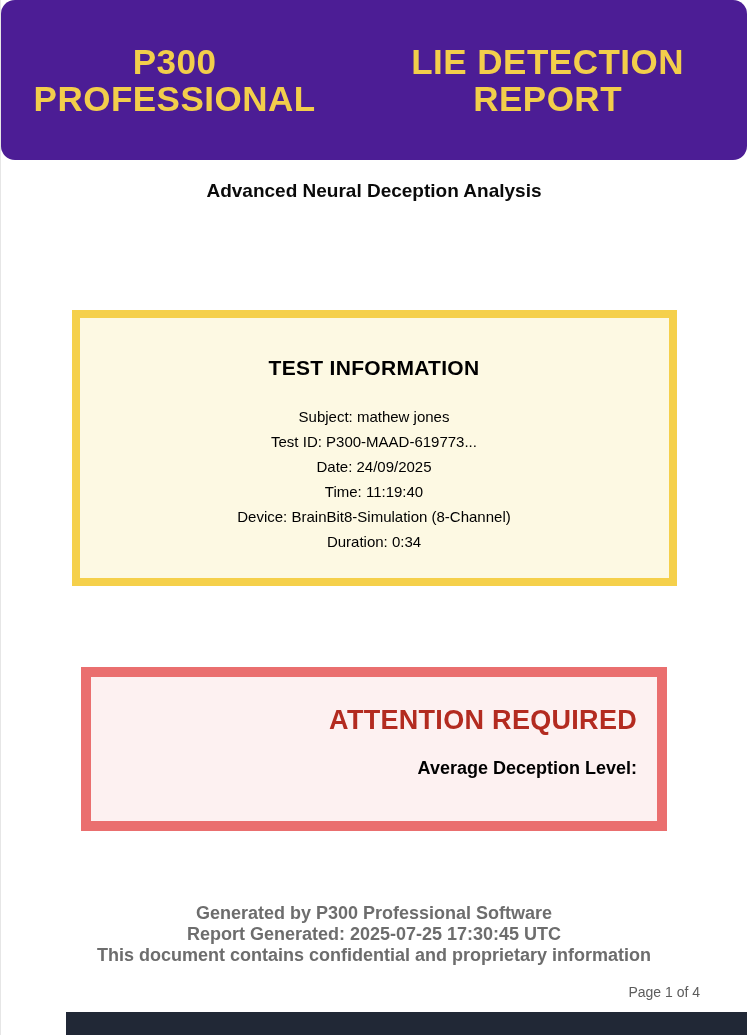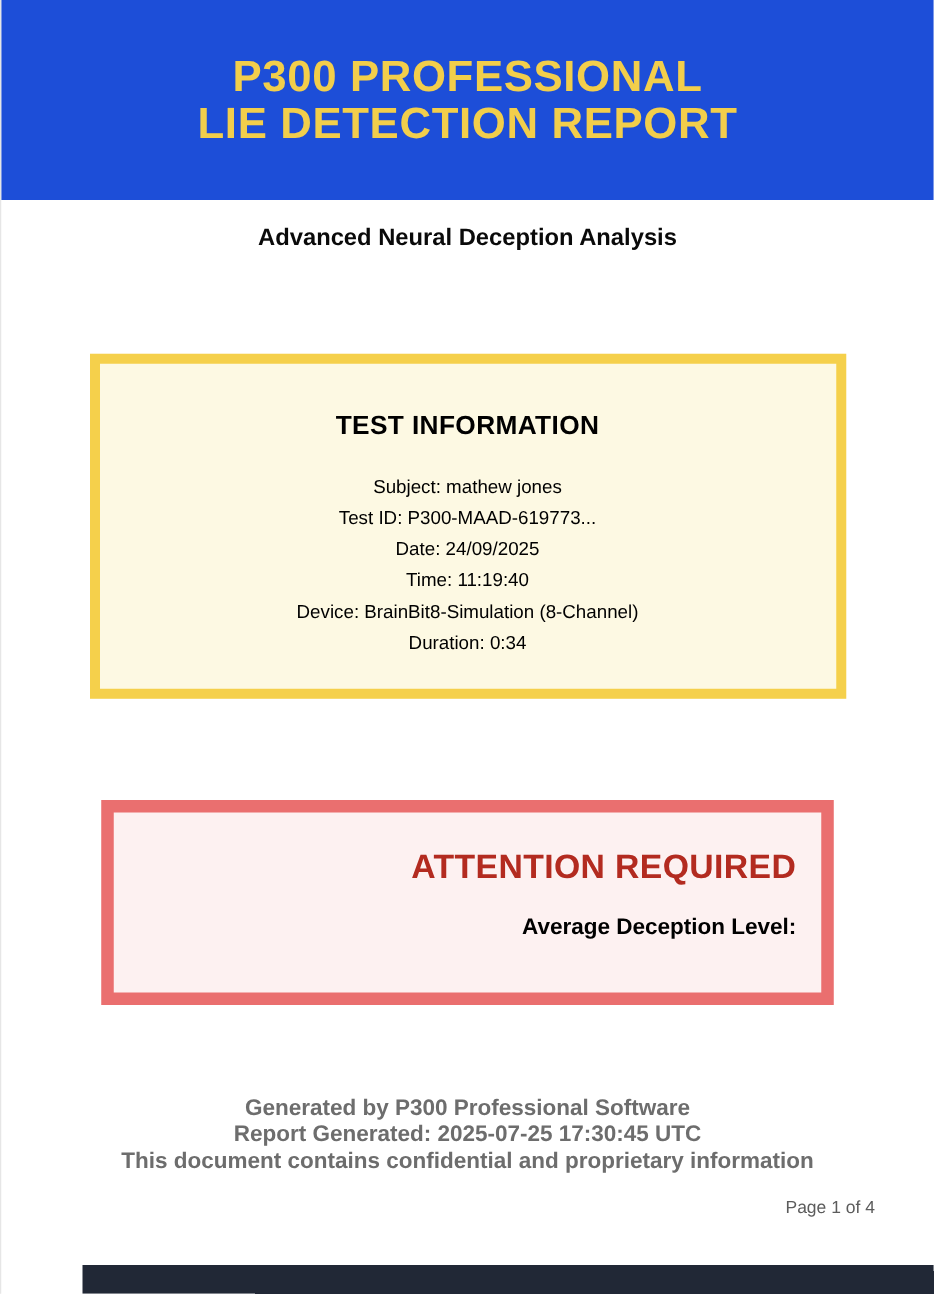--- a/index.html
+++ b/index.html
@@ -7,43 +7,43 @@
     width: 747px; height: 1035px;
     background: #ffffff;
     font-family: "Liberation Sans", sans-serif;
     position: relative;
     overflow: hidden;
     border-left: 1px solid #e6e6e6;
     box-sizing: border-box;
     color: #111;
   }
   .report-header {
-    background: #1d4ed8;
+    background: #4c1d95;
     height: 160px;
-    display: flex; flex-direction: column;
-    justify-content: center; align-items: center;
+    display: flex; flex-direction: row;
+    justify-content: center; align-items: center; border-radius: 14px;
   }
   .title-line {
     color: #f2ce4b;
     font-size: 35px;
     font-weight: bold;
     line-height: 37px;
     letter-spacing: 0.5px;
     text-align: center;
   }
   .subtitle {
     text-align: center;
     margin-top: 20px;
     font-size: 19px;
     font-weight: bold;
     color: #0a0a0a;
   }
   .info-box {
     width: 605px;
-    margin: 81px auto 0;
+    margin: 108px auto 0;
     border: 8px solid #f5d04b;
     background: #fdf9e3;
     text-align: center;
     box-sizing: border-box;
     padding: 38px 20px 24px;
   }
   .info-title {
     font-size: 21px;
     font-weight: bold;
     color: #000;

